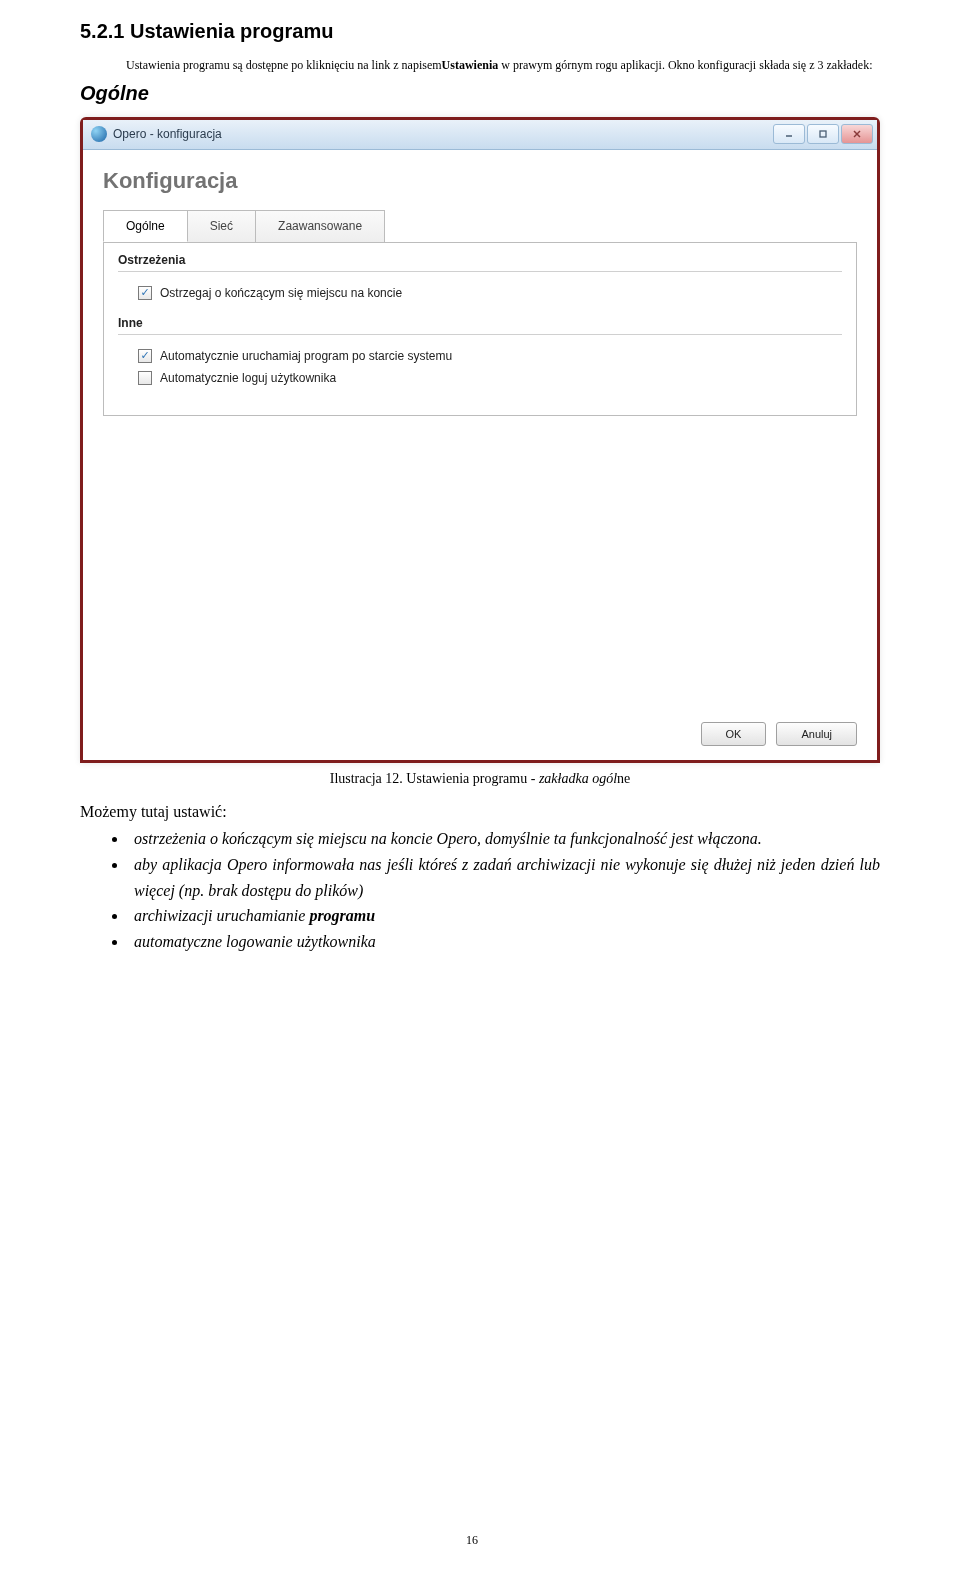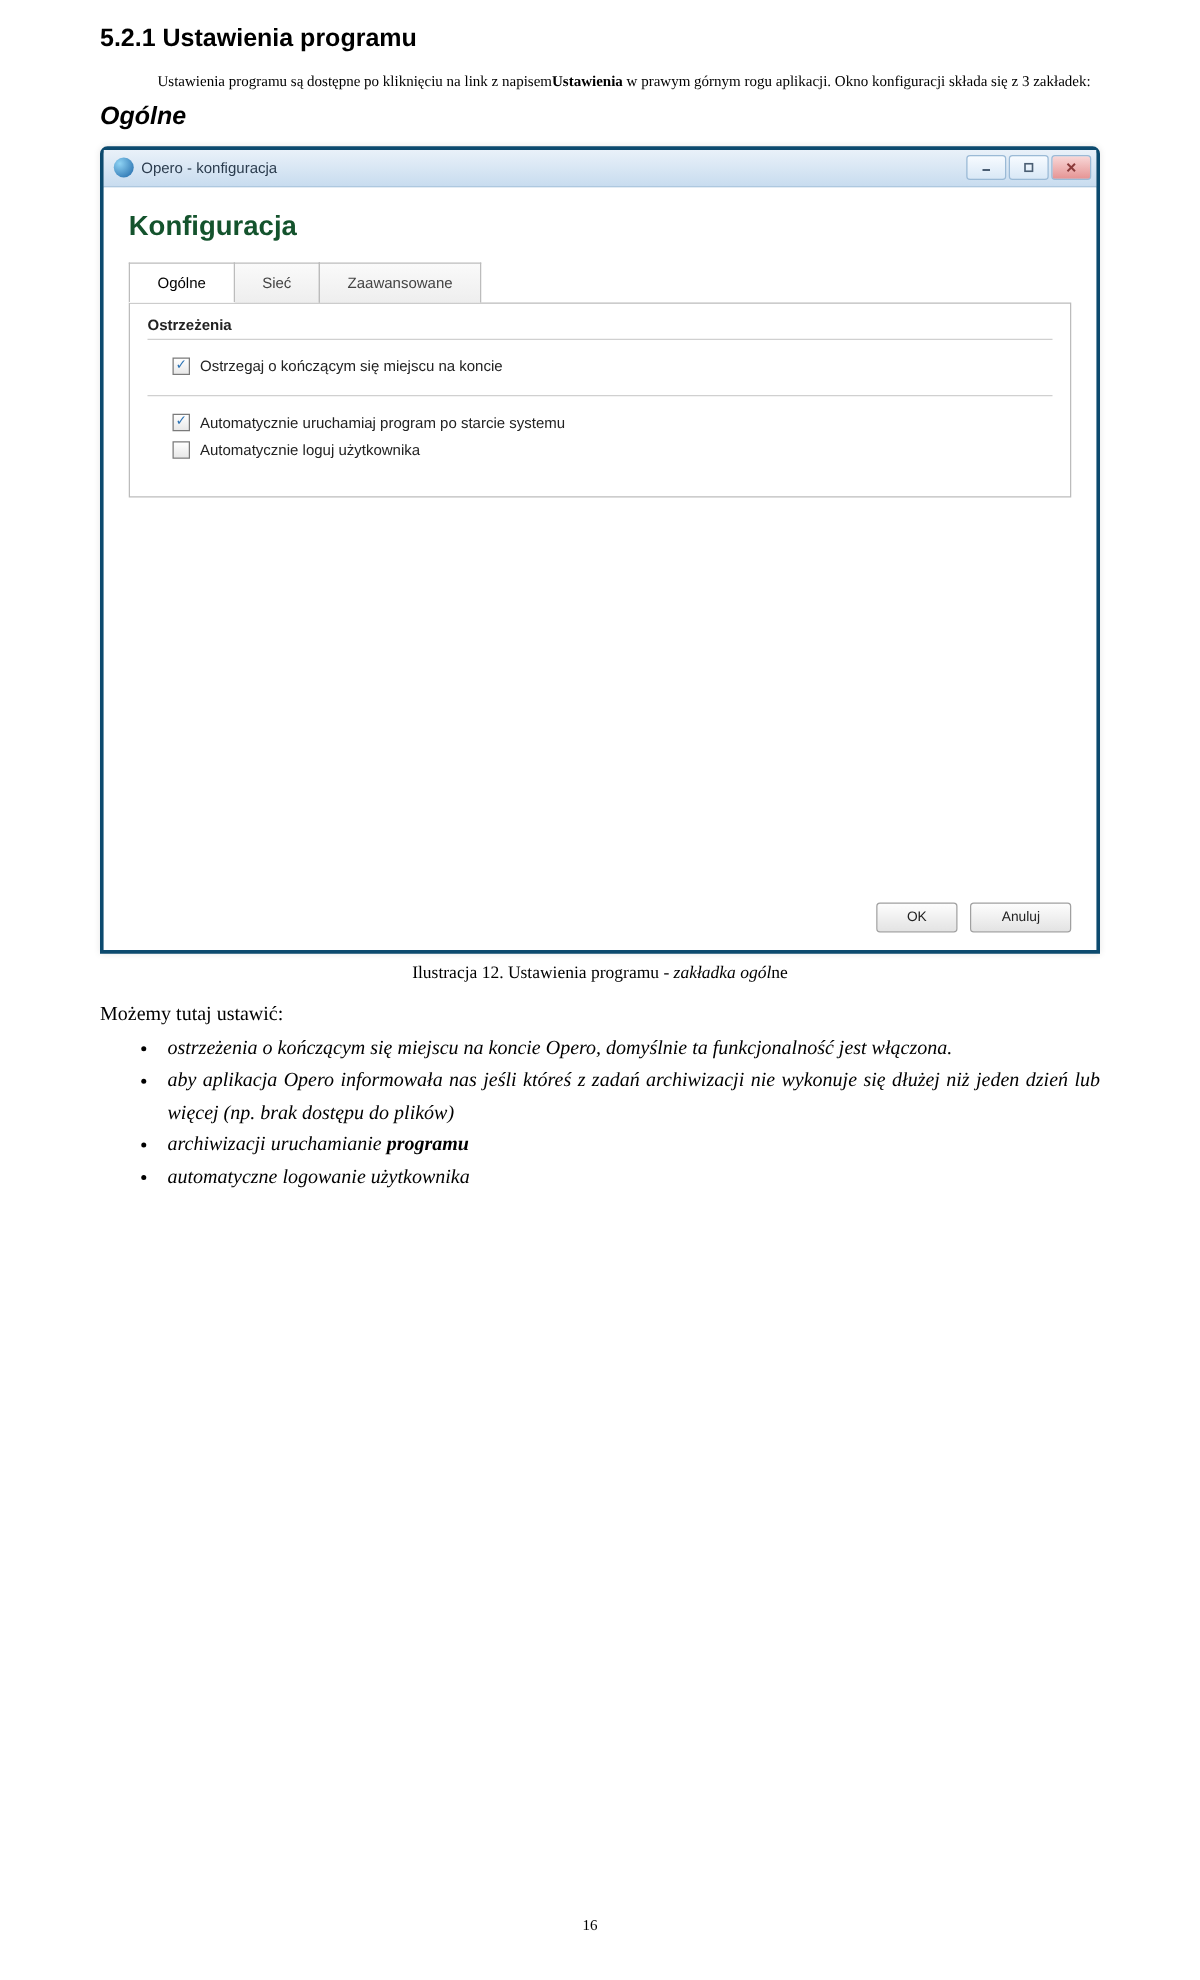--- a/index.html
+++ b/index.html
@@ -31,21 +31,21 @@
       font-weight: bold;
     }
     .italic-heading {
       font-family: Arial, Helvetica, sans-serif;
       font-style: italic;
       font-weight: bold;
       font-size: 20px;
       margin: 8px 0 12px 0;
     }
     .window {
-      border: 3px solid #0c4a6e;
+      border: 3px solid #7f1d1d;
       border-radius: 6px 6px 0 0;
       background: #f3f7fb;
       width: 100%;
       box-shadow: 0 0 6px rgba(0,0,0,0.1);
     }
     .titlebar {
       display: flex;
       align-items: center;
       justify-content: space-between;
       height: 30px;
@@ -94,21 +94,21 @@
       background: #fff;
       padding: 18px 20px 18px 20px;
       min-height: 610px;
       position: relative;
       font-family: Arial, Helvetica, sans-serif;
     }
     .cfg-title {
       font-family: Arial, Helvetica, sans-serif;
       font-weight: bold;
       font-size: 22px;
-      color: #14532d;
+      color: #737373;
       margin-bottom: 16px;
     }
     .tab-row {
       display: flex;
       border-bottom: 1px solid transparent;
     }
     .tab {
       font-family: Arial, Helvetica, sans-serif;
       font-size: 12px;
       padding: 8px 22px;
@@ -305,20 +305,21 @@
       <div class="field-group">
         <div class="field-group-title">Ostrzeżenia</div>
         <div class="field-divider"></div>
         <div class="check-row">
           <span class="checkbox">✓</span>
           <span>Ostrzegaj o kończącym się miejscu na koncie</span>
         </div>
       </div>
 
       <div class="field-group">
+        <div class="field-group-title">Inne</div>
         <div class="field-divider"></div>
         <div class="check-row">
           <span class="checkbox">✓</span>
           <span>Automatycznie uruchamiaj program po starcie systemu</span>
         </div>
         <div class="check-row">
           <span class="checkbox"></span>
           <span>Automatycznie loguj użytkownika</span>
         </div>
       </div>

